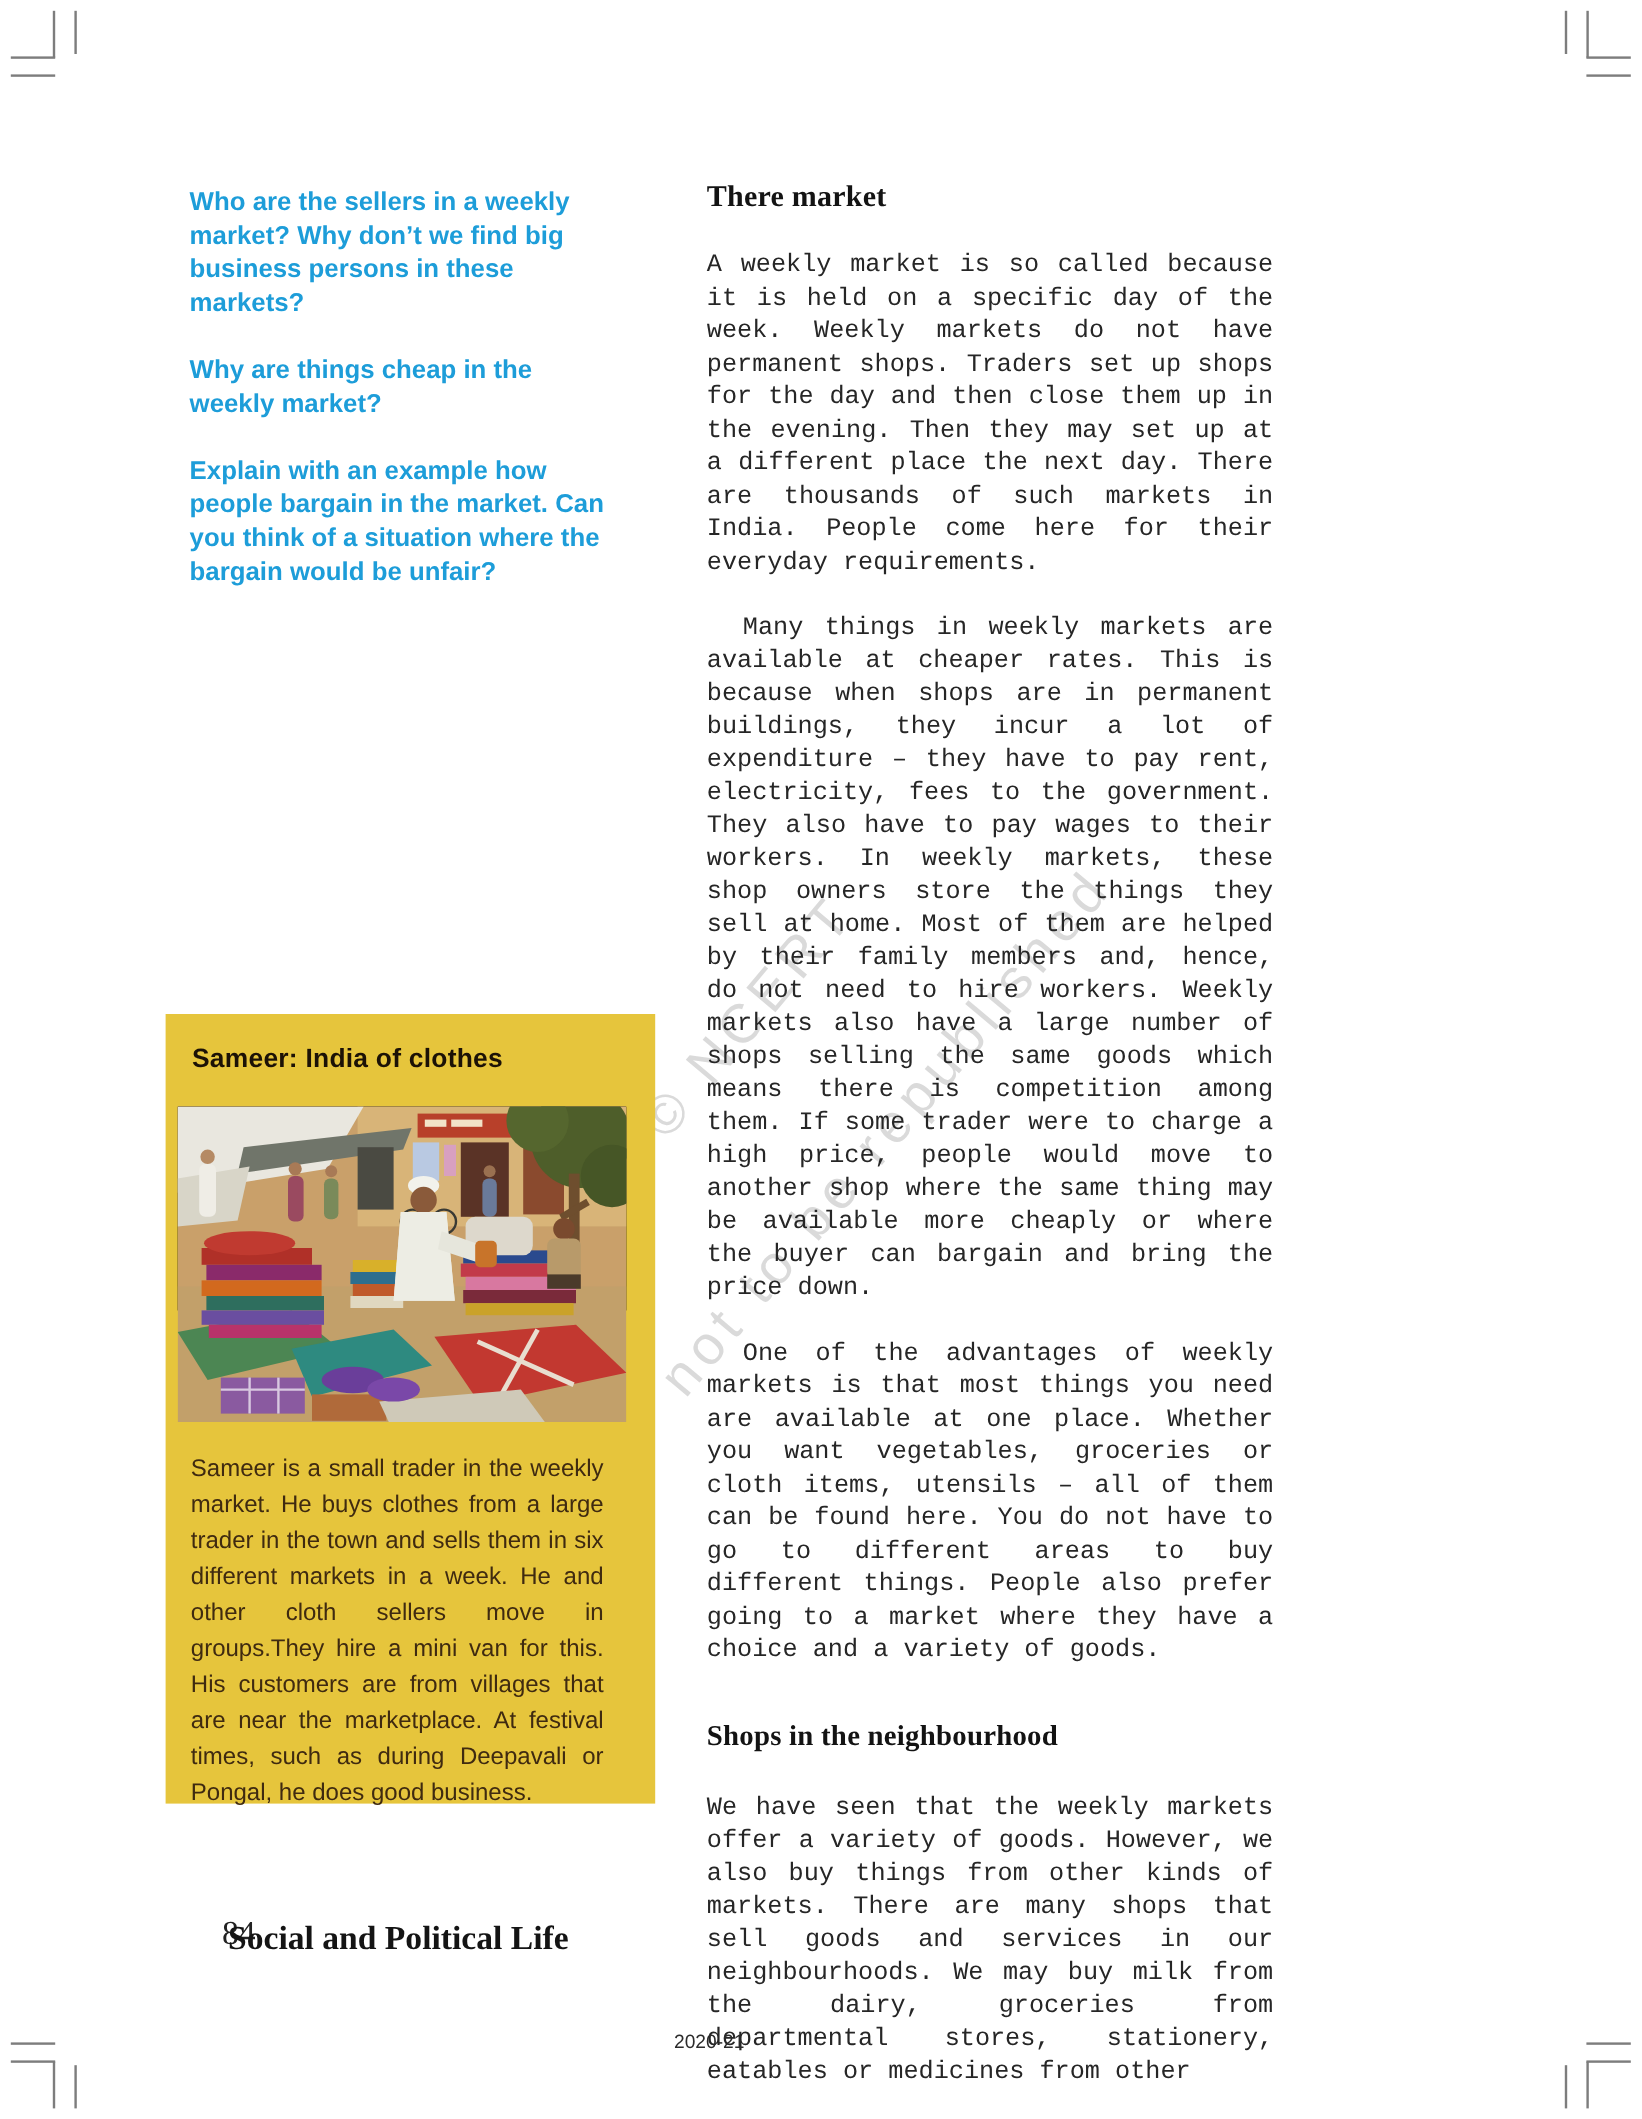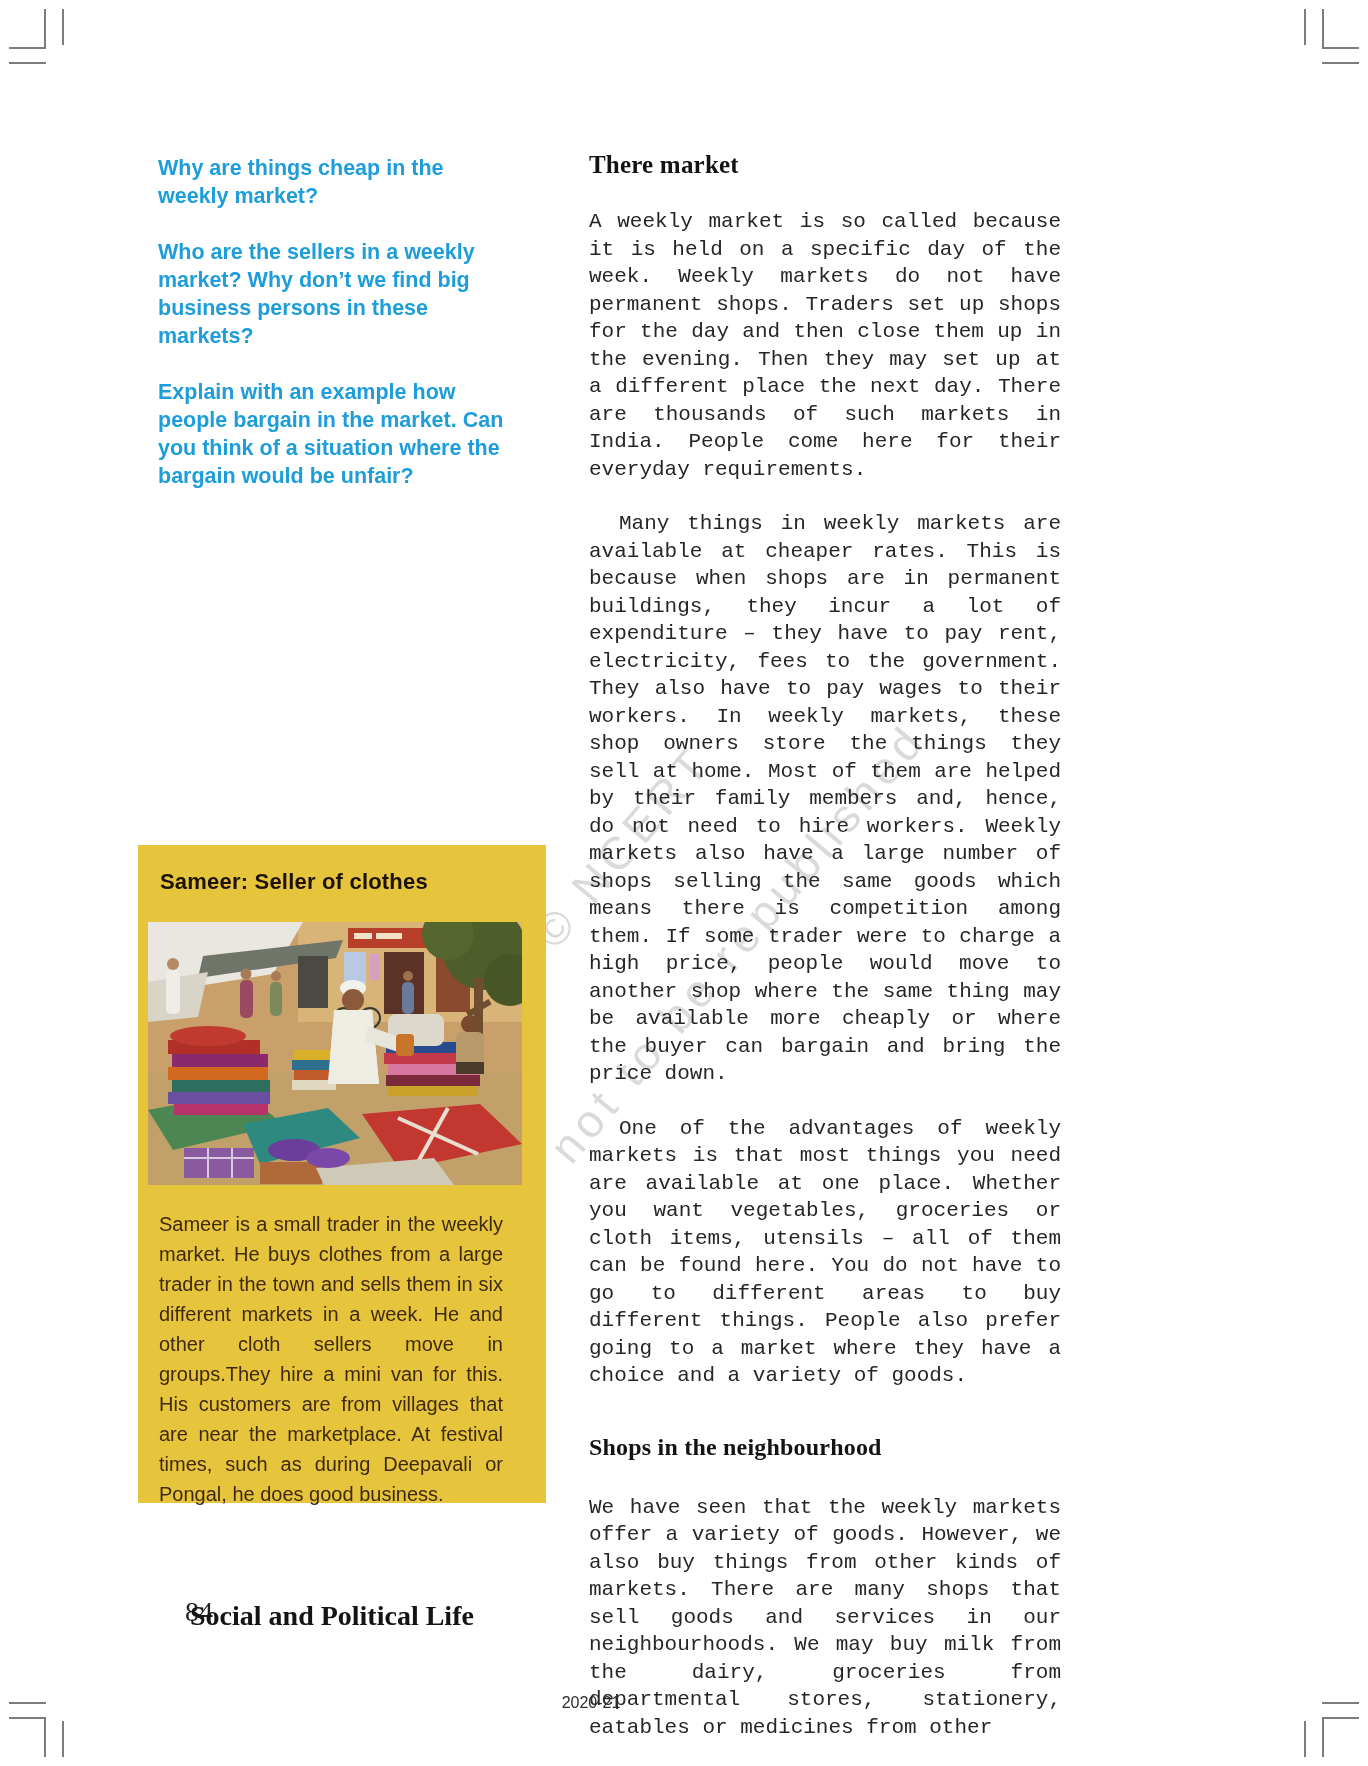--- a/index.html
+++ b/index.html
@@ -87,36 +87,36 @@
 <div class="cm" style="left:1322px;top:1717px;width:37px;height:2px;"></div>
 <div class="cm" style="left:1304px;top:1721px;width:2px;height:36px;"></div>
 <div class="cm" style="left:1322px;top:1702px;width:37px;height:2px;"></div>
 
 <div class="watermark">
   <div>© NCERT</div>
   <div>not to be republished</div>
 </div>
 
 <div class="questions">
+  <p class="question">Who are the sellers in a weekly market? Why don’t we find big business persons in these markets?</p>
   <p class="question">Why are things cheap in the weekly market?</p>
-  <p class="question">Who are the sellers in a weekly market? Why don’t we find big business persons in these markets?</p>
   <p class="question">Explain with an example how people bargain in the market. Can you think of a situation where the bargain would be unfair?</p>
 </div>
 
 <div class="article">
   <h1>There market</h1>
   <p>A weekly market is so called because it is held on a specific day of the week. Weekly markets do not have permanent shops. Traders set up shops for the day and then close them up in the evening.  Then they may set up at a different place the next day. There are thousands of such markets in India. People come here for their everyday requirements.</p>
   <p class="indent">Many things in weekly markets are available at cheaper rates. This is because when shops are in permanent buildings, they incur a lot of expenditure – they have to pay rent, electricity, fees to the government. They also have to pay wages to their workers. In weekly markets, these shop owners store the things they sell at home. Most of them are helped by their family members and, hence, do not need to hire workers. Weekly markets also have a large number of shops selling the same goods which means there is competition among them. If some trader were to charge a high price, people would move to another shop where the same thing may be available more cheaply or where the buyer can bargain and bring the price down.</p>
   <p class="indent">One of the advantages of weekly markets is that most things you need are available at one place. Whether you want vegetables, groceries or cloth items, utensils – all of them can be found here. You do not have to go to different areas to buy different things. People also prefer going to a market where they have a choice and a variety of goods.</p>
   <h1 class="h2">Shops in the neighbourhood</h1>
   <p>We have seen that the weekly markets offer a variety of goods. However, we also buy things from other kinds of markets. There are many shops that sell goods and services in our neighbourhoods. We may buy milk from the dairy, groceries from departmental stores, stationery, eatables or medicines from other</p>
 </div>
 
 <div class="sameer-box">
-  <div class="box-title">Sameer: Seller of clothes</div>
+  <div class="box-title">Sameer: India of clothes</div>
 
   <svg class="box-photo" viewBox="0 0 374 263" preserveAspectRatio="none">
 
     <rect x="0" y="0" width="374" height="170" fill="#c9a express66a"></rect>
     <rect x="0" y="0" width="374" height="170" fill="#c9a express66a"></rect>
     <rect x="0" y="0" width="374" height="170" fill="#c9a06a"></rect>
     <rect x="150" y="0" width="224" height="100" fill="#d8b478"></rect>
 
     <polygon points="0,0 155,0 125,52 0,72" fill="#e9e7df"></polygon>
     <polygon points="55,34 195,18 188,36 50,56" fill="#70756a"></polygon>

